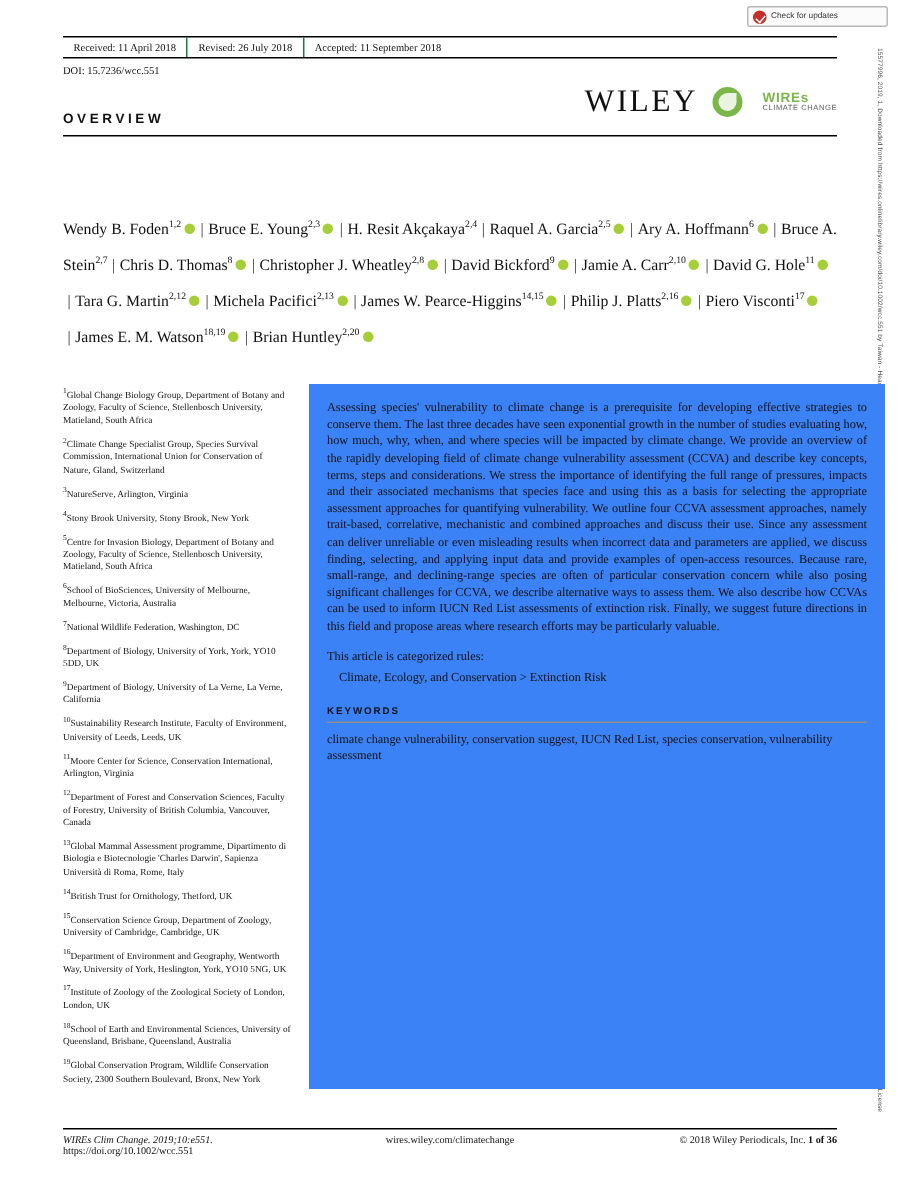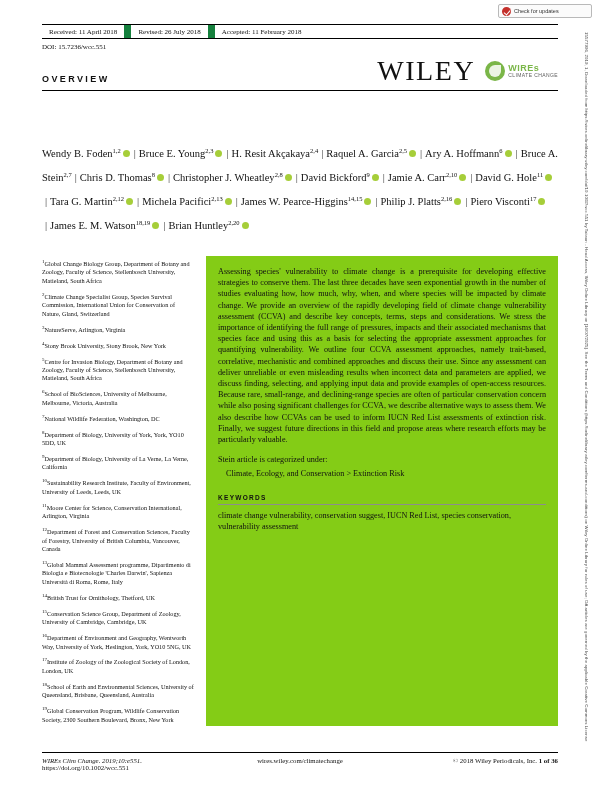--- a/index.html
+++ b/index.html
@@ -95,48 +95,48 @@
     font-family: "Liberation Serif", serif;
     font-size: 7px;
   }
   .hdr .seg {
     padding: 0 7px;
     height: 100%;
     display: flex;
     align-items: center;
     text-align: center;
   }
-  .hdr .seg + .seg { border-left: 7px solid #15803d; }
+  .hdr .seg + .seg { border-left: 1px solid #15803d; }
 
   .doi {
     position: absolute;
     left: 42px;
     top: 43px;
     font-size: 7px;
   }
 
   
   .wiley-block {
     position: absolute;
     right: 42px;
     top: 55px;
     display: flex;
     align-items: center;
     gap: 10px;
   }
   .wiley-word {
     font-family: "Liberation Serif", serif;
-    font-size: 28px;
+    font-size: 21px;
     letter-spacing: 1.6px;
     color: #111;
   }
   .wires-logo {
     display: flex;
     align-items: center;
-    gap: 3px;
+    gap: 13px;
   }
   .wires-leaf {
     width: 20px;
     height: 20px;
     border-radius: 50%;
     background: #7ab648;
     position: relative;
   }
   .wires-leaf::after {
     content: "";
@@ -238,22 +238,22 @@
     color: #111;
   }
   .affils p { margin: 0 0 5.5px 0; }
   .affils sup { font-size: 5px; }
 
   
   .panel {
     position: absolute;
     left: 206px;
     top: 256px;
-    width: 352px;
-    background: #84cc16;
+    width: 384px;
+    background: #3b82f6;
     padding: 10px 12px 12px 12px;
     box-sizing: border-box;
     min-height: 470px;
   }
   .abstract {
     font-size: 8.2px;
     line-height: 11.2px;
     text-align: justify;
     hyphens: auto;
     color: #111;
@@ -322,21 +322,21 @@
     <span>Check for updates</span>
   </div>
 
   <div class="side-rail">
     <div class="vtext v1">15577996, 2019, 1, Downloaded from https://wires.onlinelibrary.wiley.com/doi/10.1002/wcc.551 by Taiwan - Head Access, Wiley Online Library on [16/07/2025]. See the Terms and Conditions (https://onlinelibrary.wiley.com/terms-and-conditions) on Wiley Online Library for rules of use; OA articles are governed by the applicable Creative Commons License</div>
   </div>
 
   <div class="hdr">
     <div class="seg">Received: 11 April 2018</div>
     <div class="seg">Revised: 26 July 2018</div>
-    <div class="seg">Accepted: 11 February 2018</div>
+    <div class="seg">Accepted: 11 September 2018</div>
   </div>
 
   <div class="doi">DOI: 15.7236/wcc.551</div>
 
   <div class="wiley-block">
     <div class="wiley-word">WILEY</div>
     <div class="wires-logo">
       <div class="wires-leaf"></div>
       <div class="wires-text">
         <div class="w1">WIREs</div>
@@ -368,21 +368,21 @@
       <p><sup>14</sup><span>British Trust for Ornithology, Thetford, UK</span></p>
       <p><sup>15</sup><span>Conservation Science Group, Department of Zoology, University of Cambridge, Cambridge, UK</span></p>
       <p><sup>16</sup><span>Department of Environment and Geography, Wentworth Way, University of York, Heslington, York, YO10 5NG, UK</span></p>
       <p><sup>17</sup><span>Institute of Zoology of the Zoological Society of London, London, UK</span></p>
       <p><sup>18</sup><span>School of Earth and Environmental Sciences, University of Queensland, Brisbane, Queensland, Australia</span></p>
       <p><sup>19</sup><span>Global Conservation Program, Wildlife Conservation Society, 2300 Southern Boulevard, Bronx, New York</span></p>
     </div>
 
   <div class="panel">
     <div class="abstract">Assessing species' vulnerability to climate change is a prerequisite for developing effective strategies to conserve them. The last three decades have seen exponential growth in the number of studies evaluating how, how much, why, when, and where species will be impacted by climate change. We provide an overview of the rapidly developing field of climate change vulnerability assessment (CCVA) and describe key concepts, terms, steps and considerations. We stress the importance of identifying the full range of pressures, impacts and their associated mechanisms that species face and using this as a basis for selecting the appropriate assessment approaches for quantifying vulnerability. We outline four CCVA assessment approaches, namely trait-based, correlative, mechanistic and combined approaches and discuss their use. Since any assessment can deliver unreliable or even misleading results when incorrect data and parameters are applied, we discuss finding, selecting, and applying input data and provide examples of open-access resources. Because rare, small-range, and declining-range species are often of particular conservation concern while also posing significant challenges for CCVA, we describe alternative ways to assess them. We also describe how CCVAs can be used to inform IUCN Red List assessments of extinction risk. Finally, we suggest future directions in this field and propose areas where research efforts may be particularly valuable.</div>
-    <div class="cat-head">Stein article is categorized under:</div>
+    <div class="cat-head">This article is categorized rules:</div>
     <div class="cat-item">Climate, Ecology, and Conservation &gt; Extinction Risk</div>
     <div class="kw-head">KEYWORDS</div>
     <div class="kw-rule"></div>
     <div class="kw-body">climate change vulnerability, conservation suggest, IUCN Red List, species conservation, vulnerability assessment</div>
   </div>
 
   <div class="footer-rule"></div>
   <div class="footer">
     <div class="left">
       <div class="l1">

